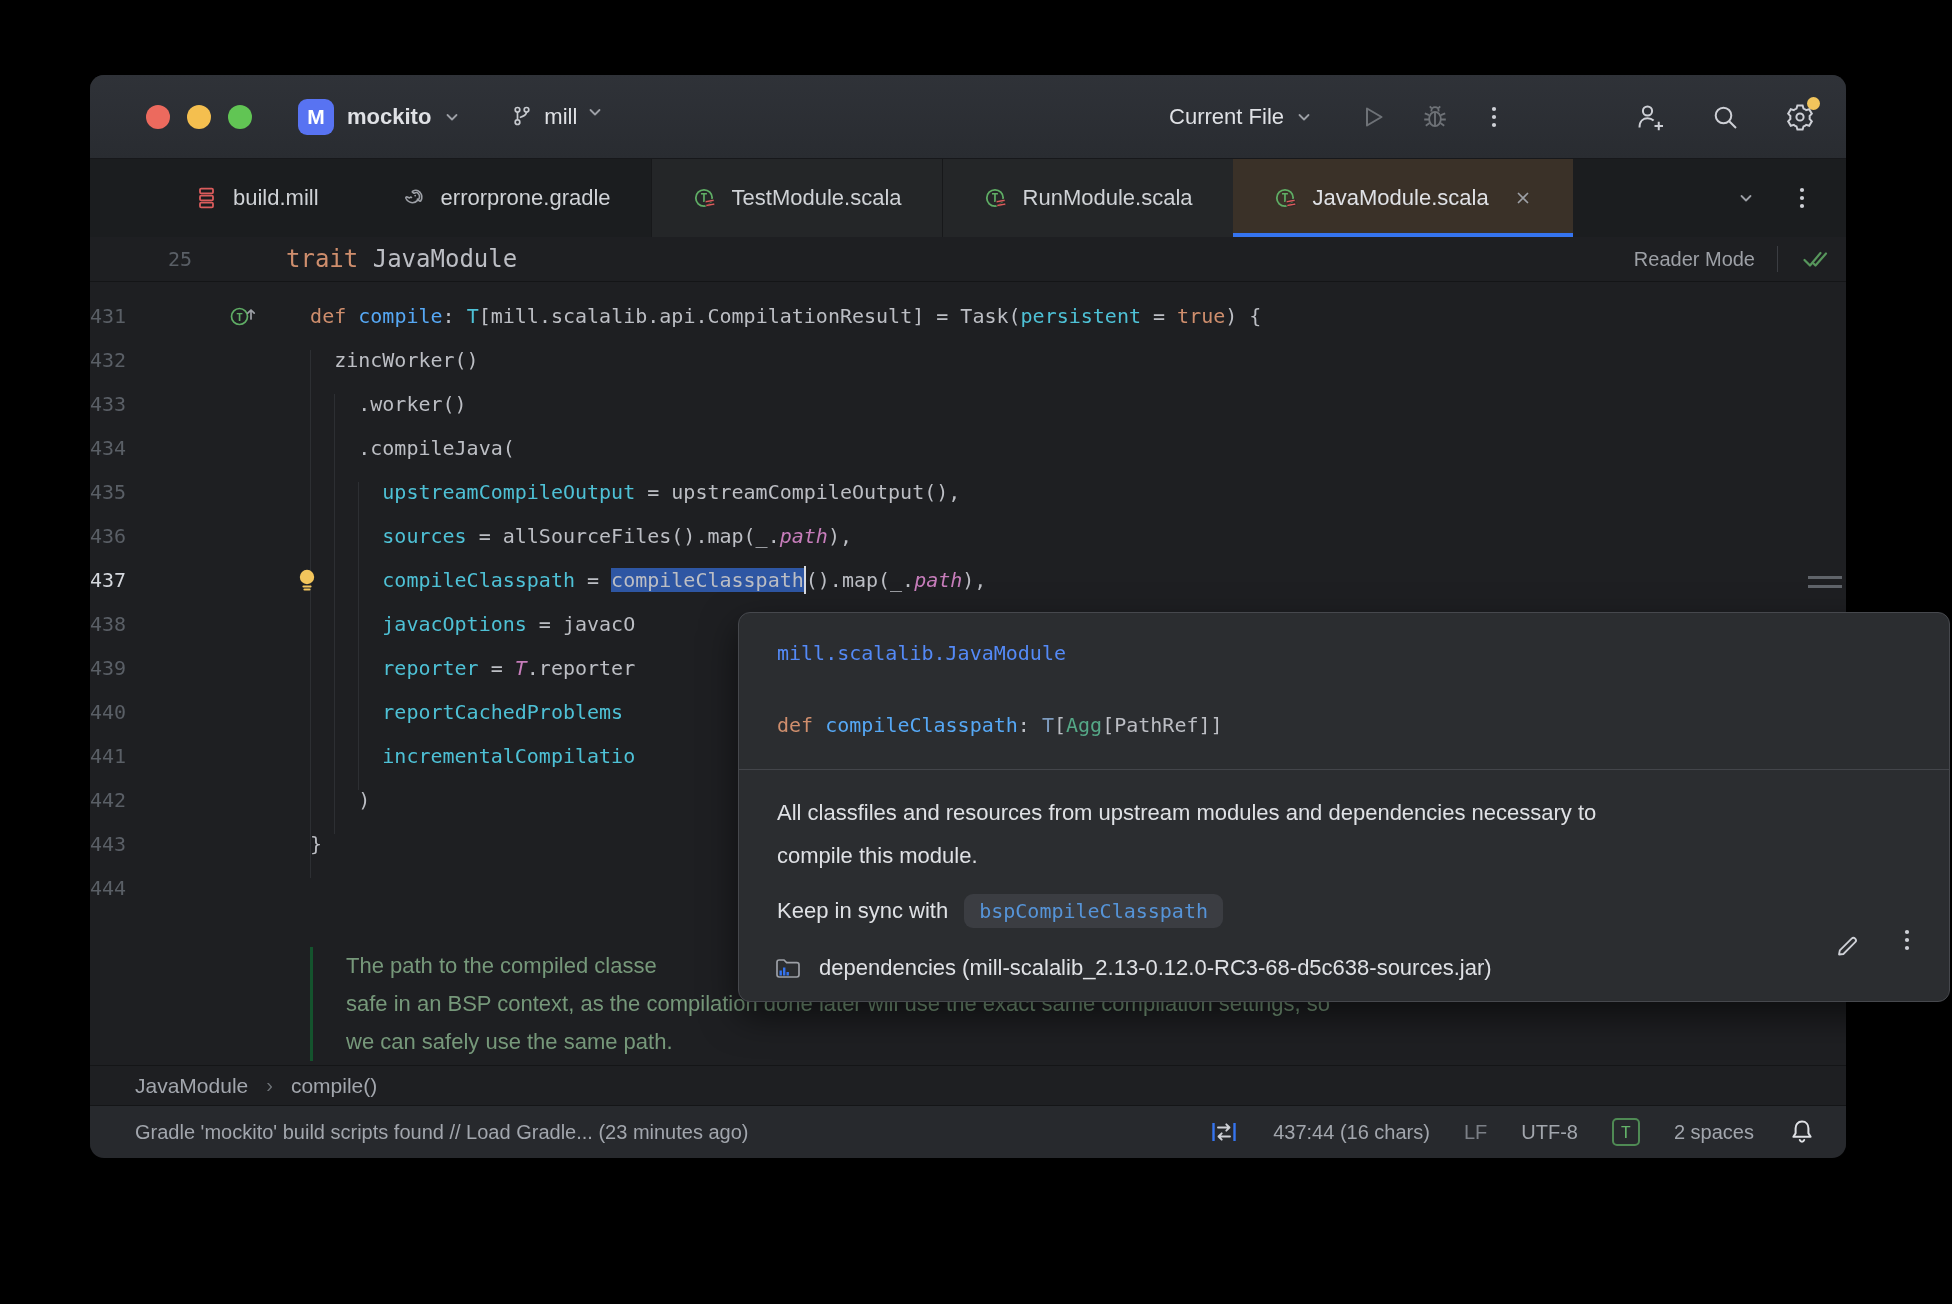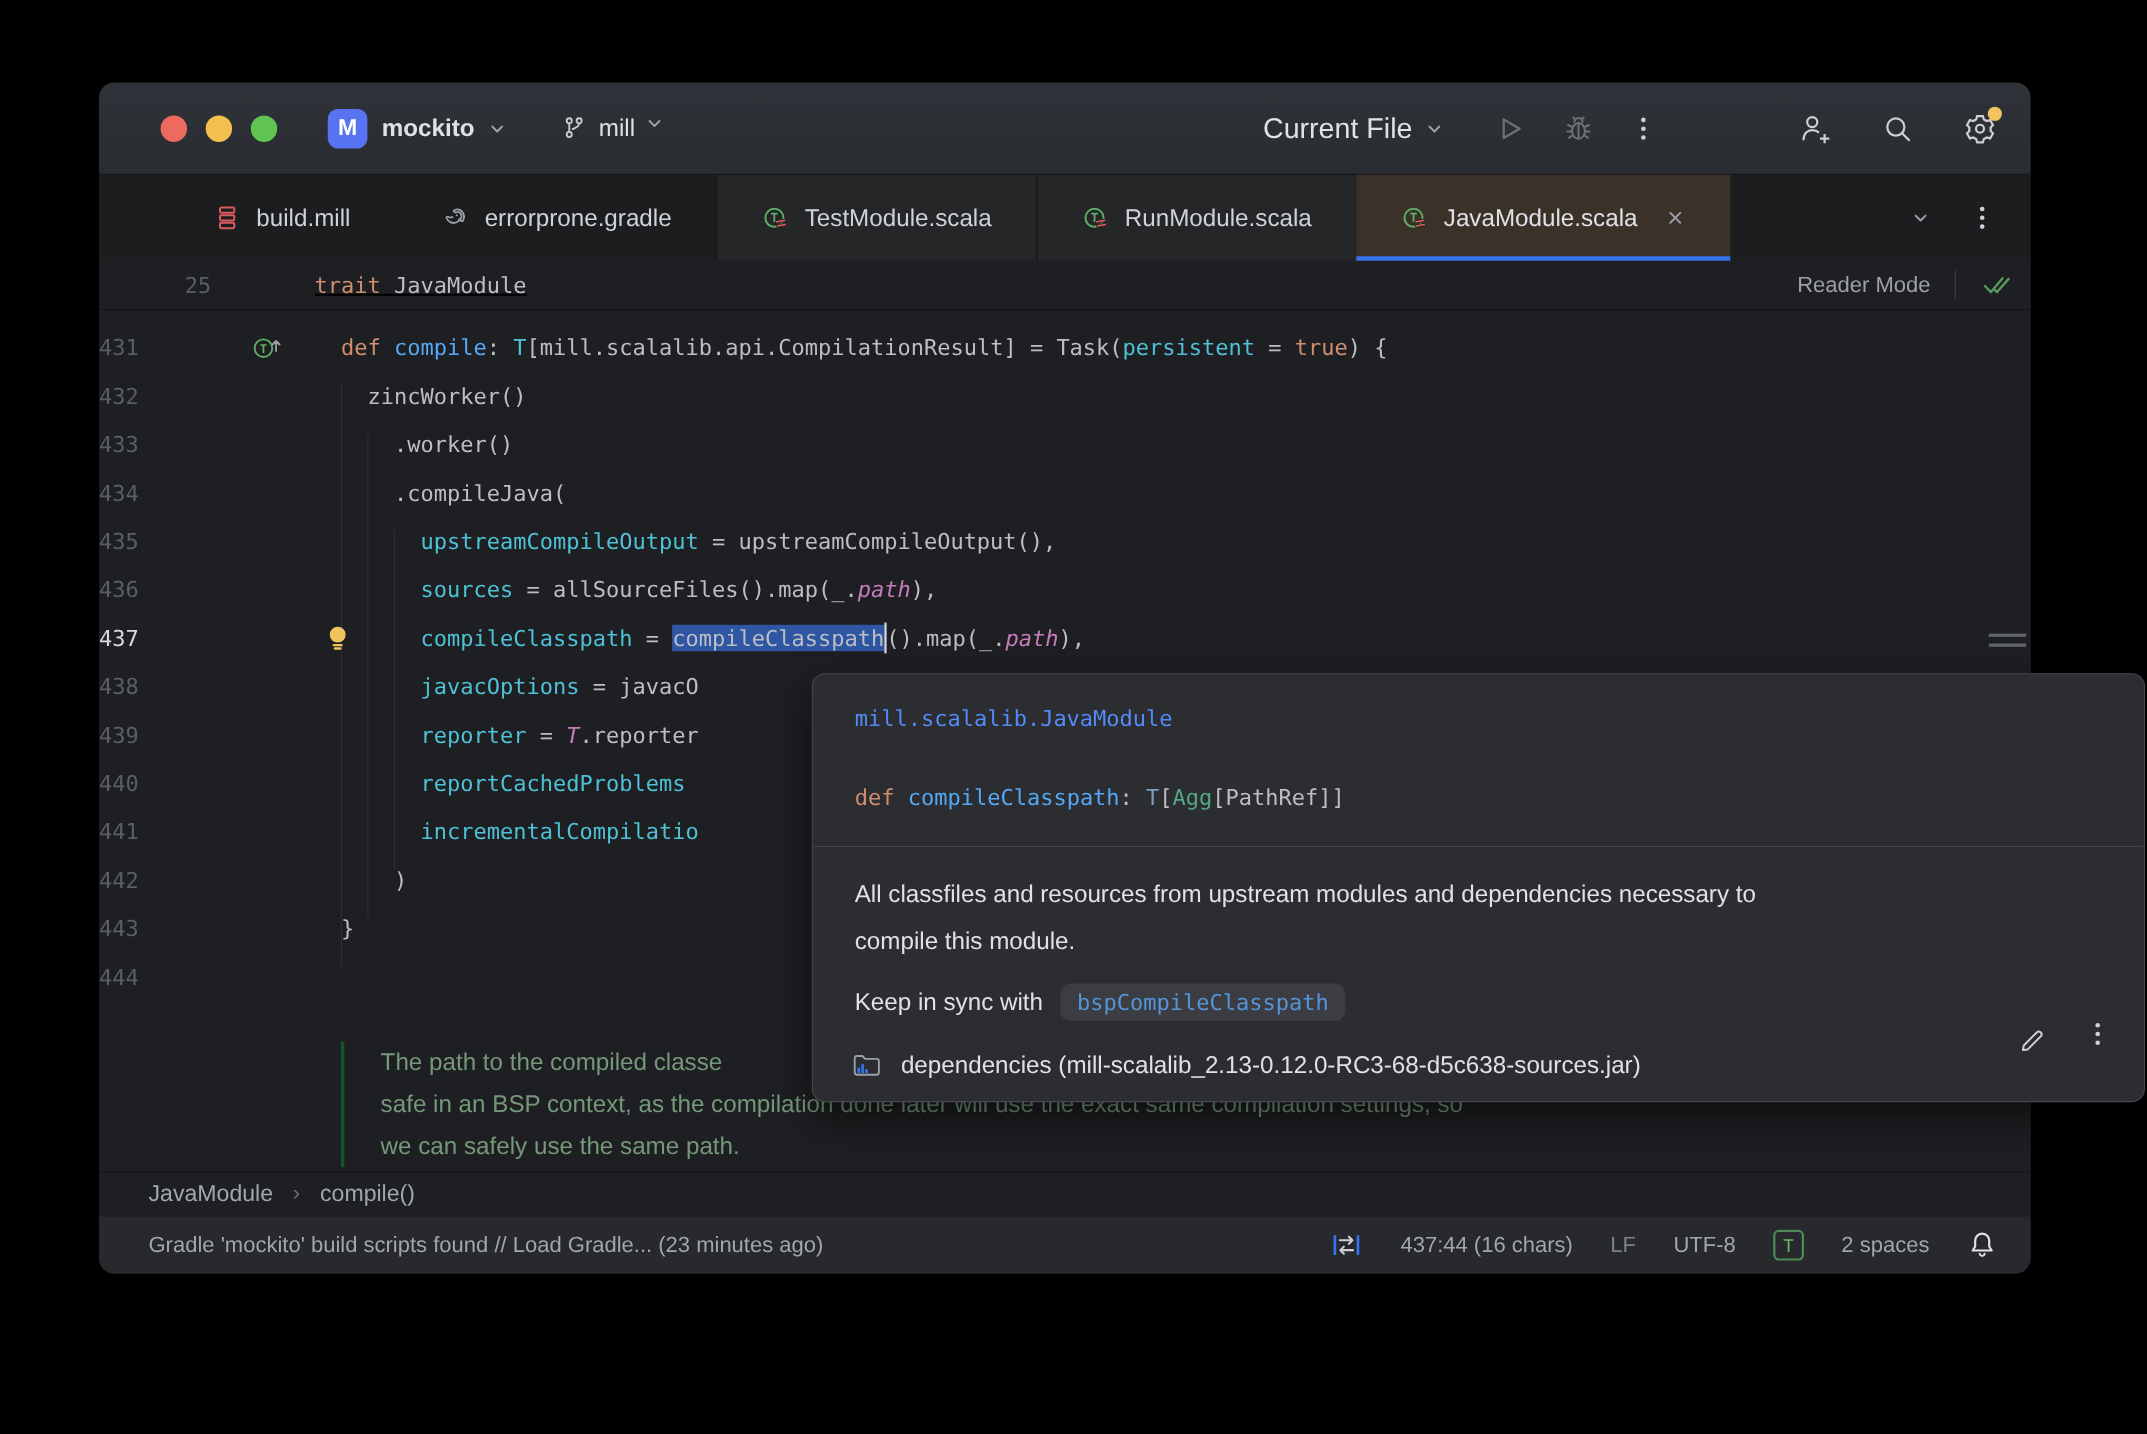--- a/index.html
+++ b/index.html
@@ -15,21 +15,21 @@
             border-bottom:1px solid #17181B;box-sizing:border-box;padding:0 30px 0 56px;}
   .traffic{display:flex;gap:17px;margin-right:46px;}
   .tl{width:24px;height:24px;border-radius:50%;display:inline-block;}
   .tl.red{background:#EC6A5E}.tl.yellow{background:#F4BF4F}.tl.green{background:#61C554}
   .proj{display:flex;align-items:center;gap:13px;margin-right:50px;}
   .proj-avatar{width:36px;height:36px;border-radius:9px;background:#5873F2;color:#fff;
                font-weight:700;font-size:21px;display:flex;align-items:center;justify-content:center;}
   .proj-name{color:#DFE1E5;font-size:22px;font-weight:600;}
   .branch{display:flex;align-items:flex-start;gap:10px;color:#DFE1E5;font-size:22px;}
   .tb-spacer{flex:1}
-  .runconfig{display:flex;align-items:center;gap:12px;color:#DFE1E5;font-size:26px;margin-right:46px;}
+  .runconfig{display:flex;align-items:center;gap:12px;color:#DFE1E5;font-size:22px;margin-right:46px;}
   .tb-actions{display:flex;align-items:center;gap:32px;margin-right:128px;}
   .tb-global{display:flex;align-items:center;gap:44px;}
   .gear-wrap{position:relative;}
   .badge-dot{position:absolute;right:-4px;top:-4px;width:13px;height:13px;border-radius:50%;background:#F2C55C;}
 
   
   .tabbar{height:78px;background:#1B1D1F;display:flex;align-items:stretch;}
   #tabs{display:flex;padding-left:20px;margin-left:45px;}
   .tab{display:flex;align-items:center;gap:14px;padding:0 40px;font-size:22px;color:#CFD2D6;position:relative;}
   .tab.grouped{background:#242628;border-left:1px solid #17181A;}
@@ -37,21 +37,21 @@
   .tab.active::after{content:"";position:absolute;left:0;right:0;bottom:0;height:4px;background:#3574F0;}
   .tab-close{margin-left:10px;display:flex;}
   .tab-tools{margin-left:auto;display:flex;align-items:center;gap:36px;padding-right:32px;}
 
   
   .sticky{height:45px;display:flex;align-items:center;background:#1E1F22;
           border-bottom:1px solid #141517;padding-right:16px;box-sizing:border-box;}
   .st-num{width:110px;box-sizing:border-box;text-align:right;padding-right:8px;
           font-family:"DejaVu Sans Mono",monospace;font-size:20px;color:#5A5F66;}
   .st-gut{width:86px;}
-  .st-code{font-family:"DejaVu Sans Mono",monospace;font-size:20px;white-space:pre;text-decoration:underline;}
+  .st-code{font-family:"DejaVu Sans Mono",monospace;font-size:24px;white-space:pre;}
   .reader{color:#9DA0A6;font-size:20px;margin-left:auto;}
   .st-div{width:1px;height:26px;background:#3B3D42;margin:0 22px;}
 
   
   .editor{position:relative;height:783px;background:#1E1F22;overflow:hidden;}
   #code-lines{position:absolute;left:0;top:12px;right:0;}
   .cl{display:flex;height:44px;position:relative;}
   .cl-num{width:110px;box-sizing:border-box;padding-right:8px;
           font-family:"DejaVu Sans Mono",monospace;font-size:20px;line-height:44px;color:#5A5F66;}
   .cl.cur .cl-num{color:#D5D8DE;}

